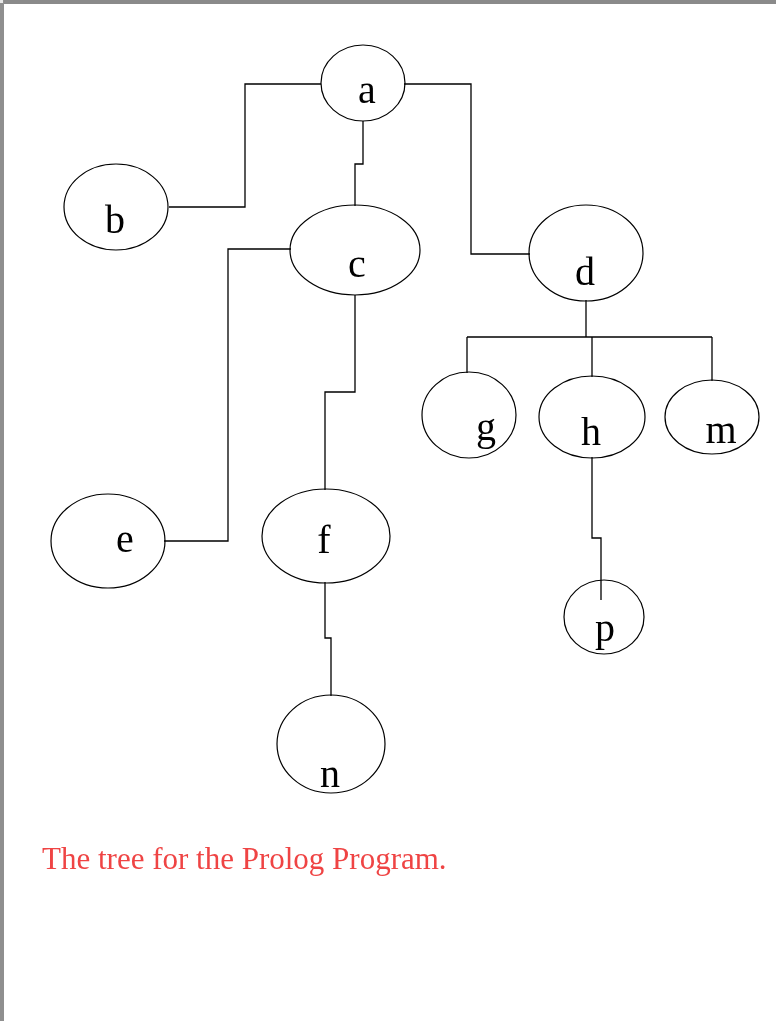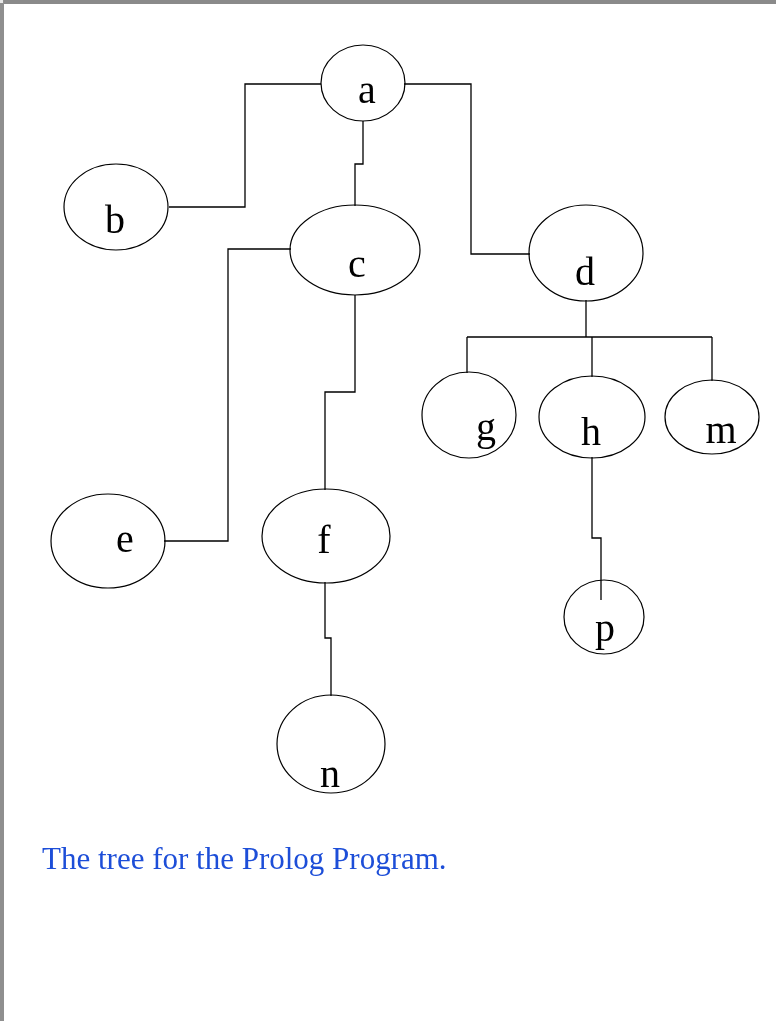--- a/index.html
+++ b/index.html
@@ -36,21 +36,21 @@
   svg.diagram {
     position: absolute;
     top: 0; left: 0;
   }
   .caption {
     position: absolute;
     left: 42px;
     top: 842px;
     font-size: 31px;
     line-height: 1.1;
-    color: #1d4ed8;
+    color: #ef4444;
     white-space: nowrap;
     letter-spacing: 0px;
     text-align: center;
   }
 </style>
 </head>
 <body>
 
 <div class="page">
   <div class="frame-top"></div>

